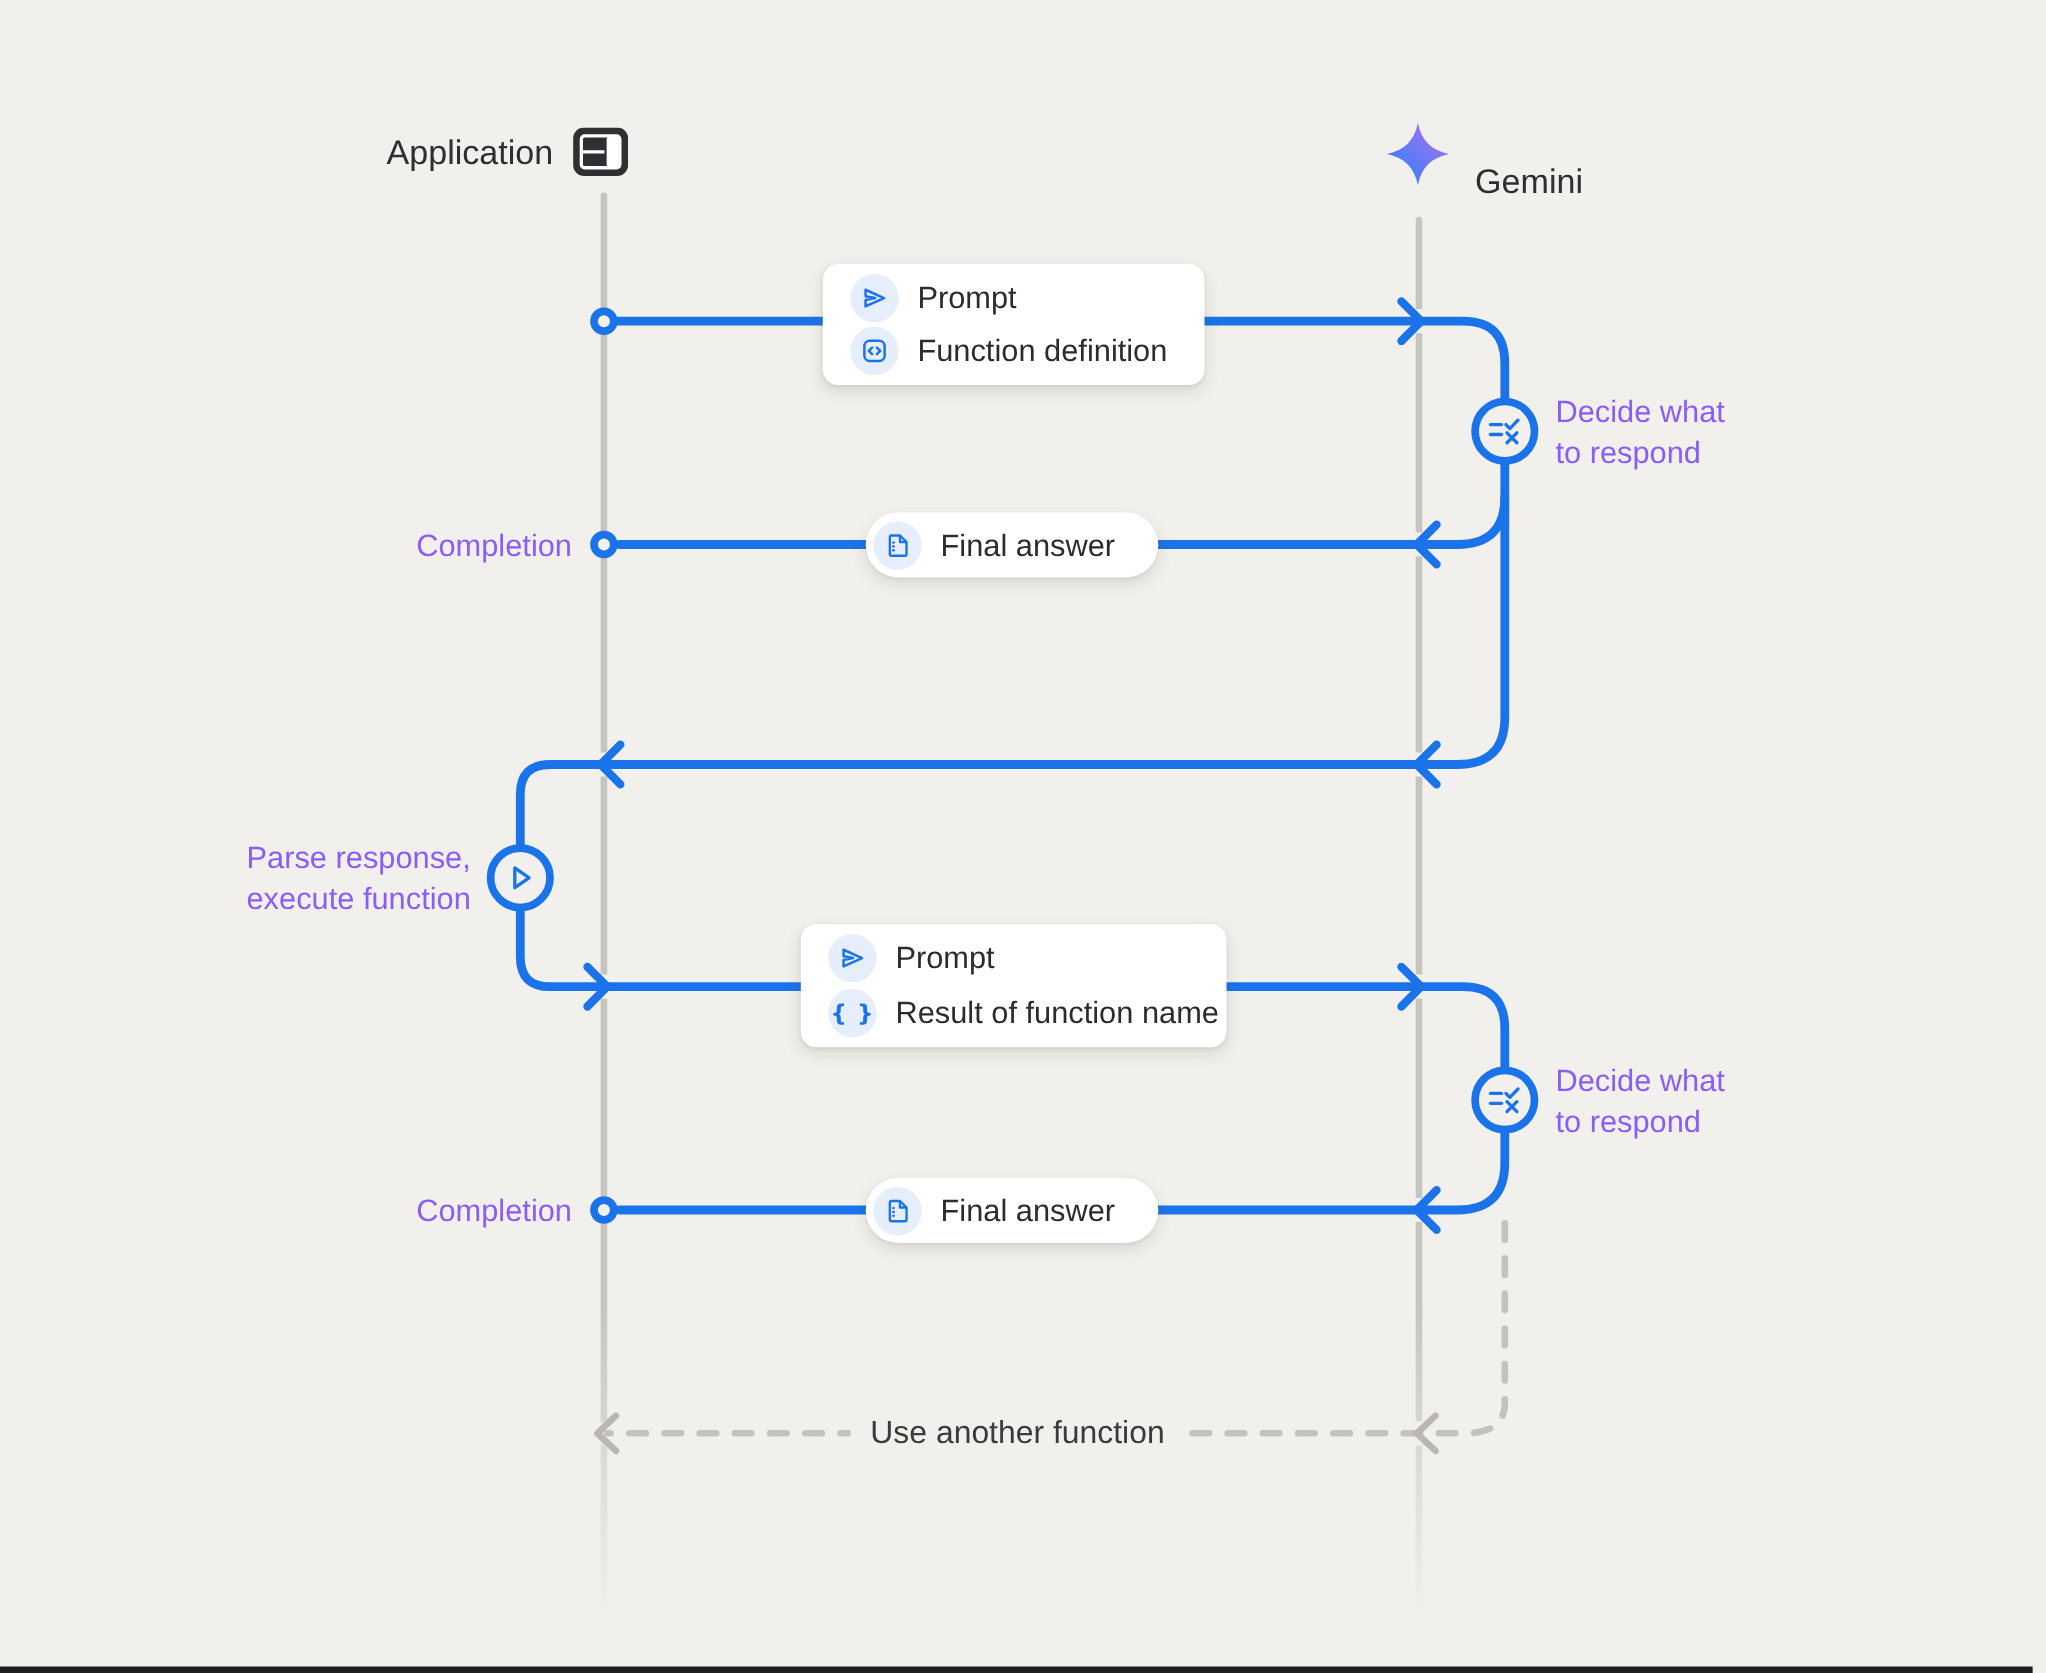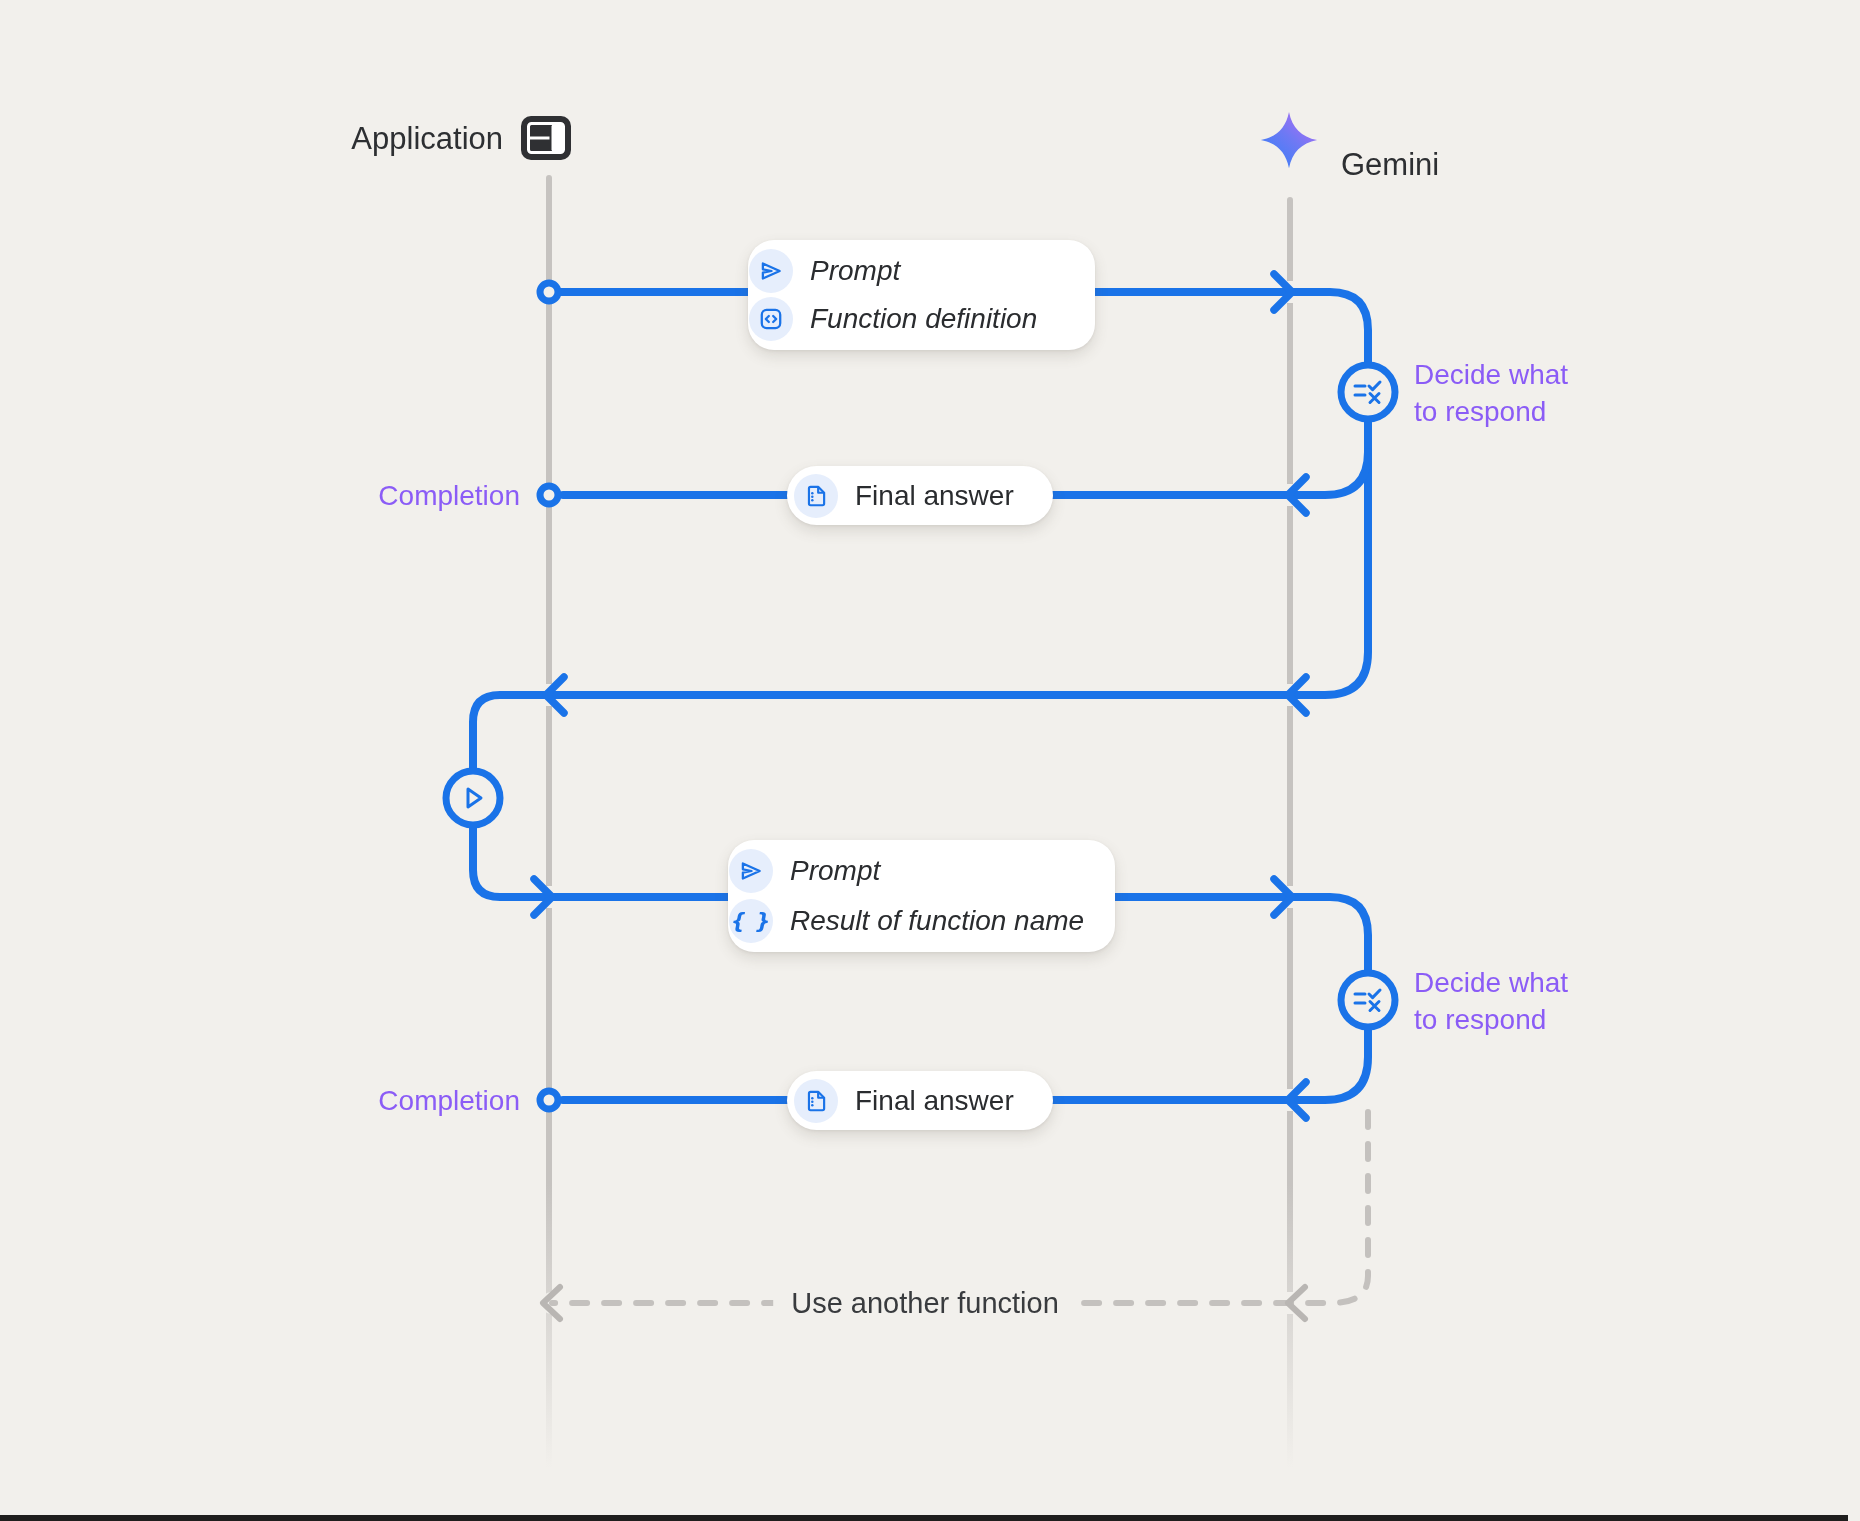--- a/index.html
+++ b/index.html
@@ -8,21 +8,21 @@
   #flow-svg{position:absolute;left:0;top:0;width:1860px;height:1521px;}
 
   .actor-label{position:absolute;font-size:31px;font-weight:500;color:#2d2f32;line-height:40px;}
   .blue-label{position:absolute;font-size:28px;color:#8b5cf6;line-height:37px;}
   .right-align{text-align:right;}
 
   .msg-box{position:absolute;background:#ffffff;border-radius:30px;
            box-shadow:0 6px 14px rgba(95,88,76,0.16),0 1px 3px rgba(95,88,76,0.10);
            display:flex;align-items:center;padding-left:7px;box-sizing:border-box;}
   .msg-box.multi{flex-direction:column;align-items:stretch;justify-content:space-between;
-                 padding:7px 0 7px 1px;border-radius:26px;font-style:italic;}
+                 padding:7px 0 7px 25px;border-radius:14px;}
   .box-row{display:flex;align-items:center;height:48px;}
   .icon-chip{width:44px;height:44px;border-radius:50%;background:#e6eefc;flex:0 0 44px;
              display:flex;align-items:center;justify-content:center;}
   .pill-label{margin-left:17px;font-size:28px;color:#2a2c2f;white-space:pre;}
   .braces-glyph{font-family:"DejaVu Sans", sans-serif;font-size:21px;font-weight:700;color:#1a73e8;letter-spacing:1px;}
 
   #use-another-label{position:absolute;left:925px;top:1285px;transform:translateX(-50%);
       font-size:29px;font-weight:500;color:#393b3e;line-height:37px;background:#f2f0ec;padding:0 18px;white-space:pre;}
   #bottom-bar{position:absolute;left:0;bottom:0;width:100%;height:6px;background:#1f1e1d;}
   .hdr-icon{position:absolute;}
@@ -178,17 +178,18 @@
           <circle cx="8.6" cy="16" r="1.15" fill="#1a73e8"></circle>
       </svg>
     </span>
     <span class="pill-label">Final answer</span>
   </div>
 
   <div class="blue-label right-align" style="left:298px;top:477px;width:222px;">Completion</div>
   <div class="blue-label right-align" style="left:298px;top:1082px;width:222px;">Completion</div>
   <div class="blue-label" style="left:1414px;top:356px;width:178px;">Decide what to respond</div>
   <div class="blue-label" style="left:1414px;top:964px;width:178px;">Decide what to respond</div>
+  <div class="blue-label right-align" style="left:188px;top:761px;width:240px;">Parse response, execute function</div>
 
   <div id="use-another-label">Use another function</div>
 
   <div id="bottom-bar"></div>
 </div>
 
 </body></html>

